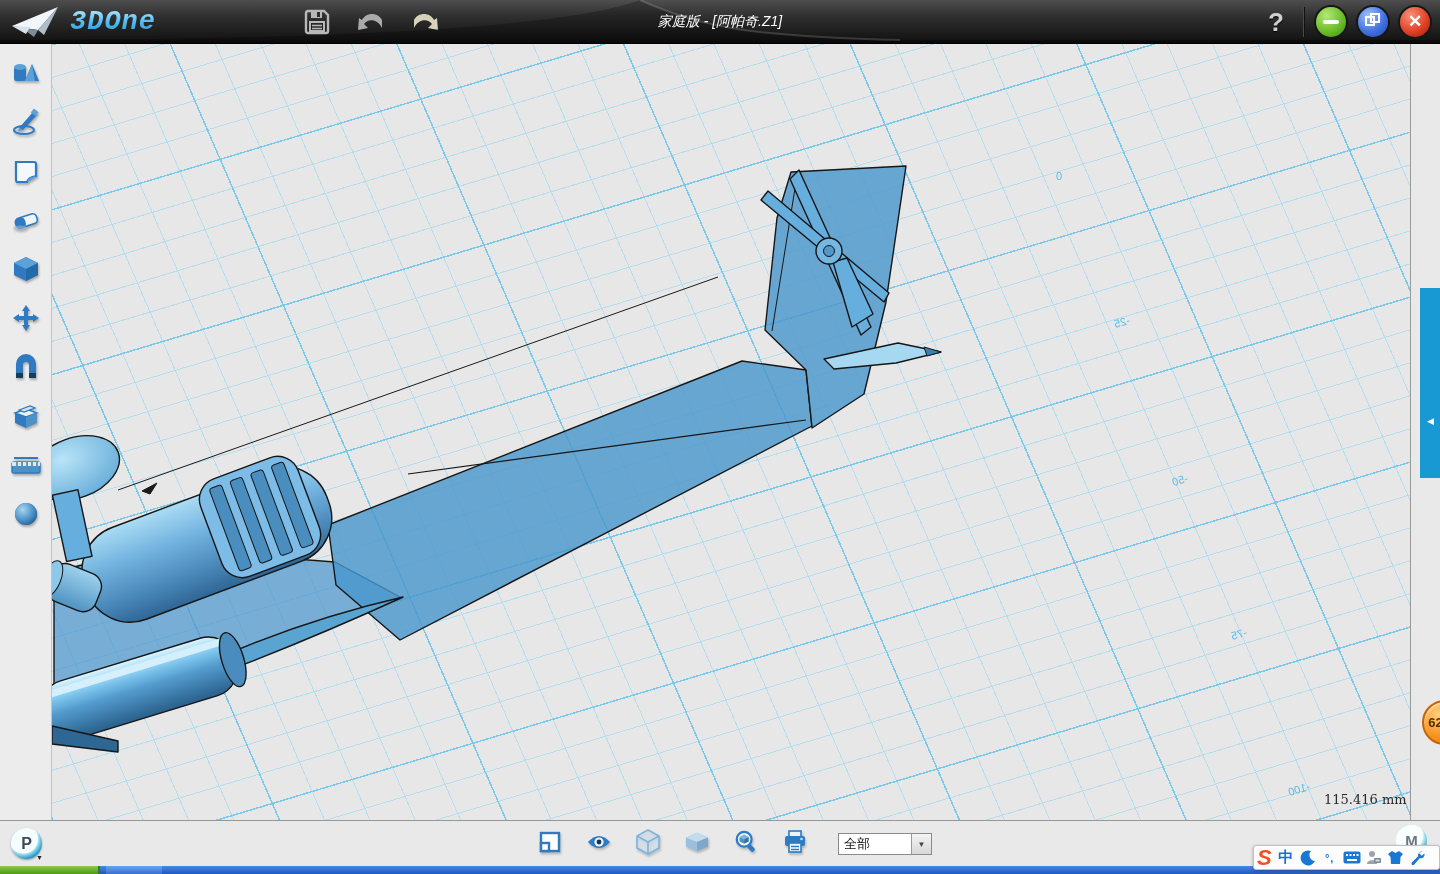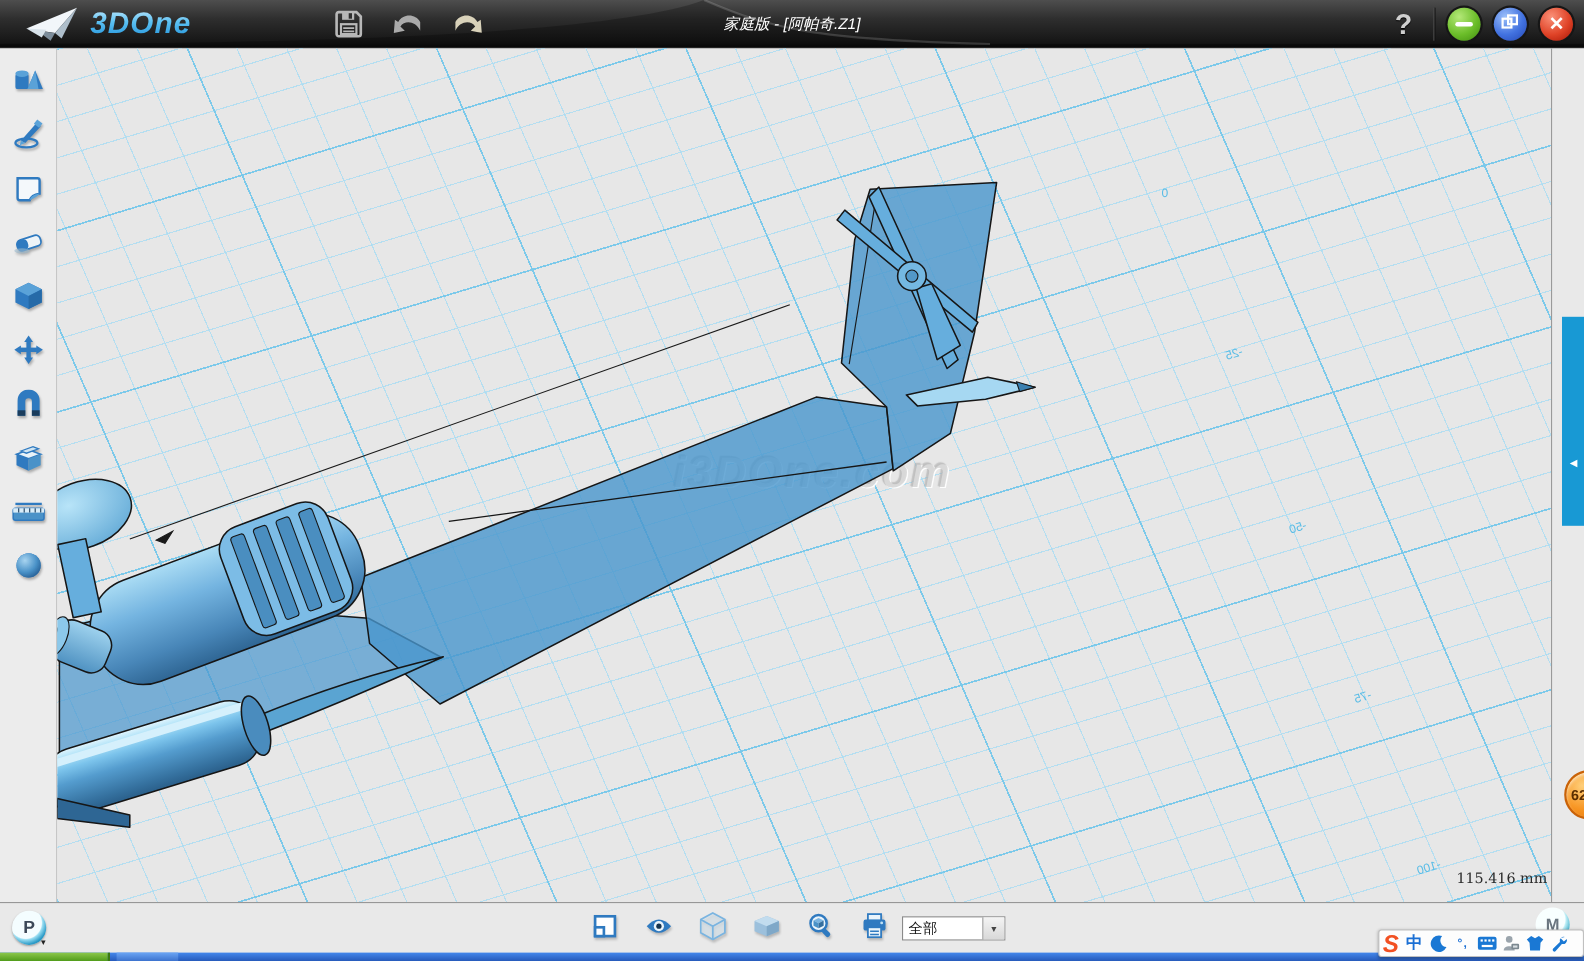--- a/index.html
+++ b/index.html
@@ -5,21 +5,21 @@
   * { margin:0; padding:0; box-sizing:border-box; }
   html,body { width:1440px; height:874px; overflow:hidden; background:#000; }
   body { font-family:"Liberation Sans", sans-serif; }
   .app { position:relative; width:1440px; height:874px; background:#e7e7e7; }
 
   
   .titlebar { position:absolute; left:0; top:0; width:1440px; height:44px;
     background:linear-gradient(#4e4e4e, #2e2e2e 40%, #151515 90%, #0a0a0a);
     border-bottom:1px solid #000; display:flex; align-items:center; }
   .tb-swoosh { position:absolute; left:0; top:0; width:1440px; height:44px; pointer-events:none; }
-  .logo-wrap { display:flex; align-items:center; gap:8px; padding-left:22px; width:250px; }
+  .logo-wrap { display:flex; align-items:center; gap:8px; padding-left:10px; width:250px;font-family:Liberation Mono, monospace; }
   .brand { font-style:italic; font-weight:bold; font-size:27px; letter-spacing:1px;
     background:linear-gradient(180deg,#cdeeff 0%, #5bc0f2 45%, #1d8fd8 100%);
     -webkit-background-clip:text; background-clip:text; color:transparent; }
   .tb-tools { display:flex; align-items:center; gap:20px; margin-left:50px; }
   .tb-btn { width:34px; height:34px; display:flex; align-items:center; justify-content:center; cursor:pointer; }
   .tb-title { position:absolute; left:0; right:0; top:0; height:44px; display:flex;
     align-items:center; justify-content:center; color:#fff; font-size:14px; pointer-events:none;font-style:italic; }
   .tb-right { position:absolute; right:10px; top:0; height:44px; display:flex; align-items:center; gap:12px; }
   .help-q { color:#cfcfcf; font-size:26px; font-weight:bold; width:30px; text-align:center;
     text-shadow:0 1px 1px #000; cursor:pointer; }
@@ -84,21 +84,21 @@
     display:flex; align-items:center; justify-content:center; font-weight:bold; font-size:16px;
     color:#3c4858; text-shadow:0 1px 0 #fff; cursor:pointer; box-shadow:0 1px 2px rgba(0,0,0,.35); }
   .pd-caret { position:absolute; left:36px; top:33px; font-size:7px; color:#222; cursor:pointer; }
   .m-badge { position:absolute; left:1396px; top:4px; width:31px; height:31px; border-radius:50%;
     background:radial-gradient(circle at 40% 35%, #f8ffff 0 52%, #bdeef6 56%, #49b2cc 74%, #2a8aa8 100%);
     display:flex; align-items:center; justify-content:center; font-weight:bold; font-size:15px;
     color:#6a7680; text-shadow:0 1px 0 #fff; cursor:pointer; }
   .bb-icons { position:absolute; left:538px; top:8px; display:flex; gap:25px; }
   .bb-icon { width:24px; height:26px; display:flex; align-items:center; justify-content:center;
     cursor:pointer; filter:drop-shadow(1px 2px 1px rgba(0,0,0,.22)); }
-  .bb-dd { position:absolute; left:820px; top:12px; width:94px; height:22px; background:#fff;
+  .bb-dd { position:absolute; left:838px; top:12px; width:94px; height:22px; background:#fff;
     border:1px solid #8a8a8a; display:flex; align-items:center; cursor:pointer; }
   .bb-dd .val { flex:1; font-size:13px; color:#111; padding-left:5px; }
   .bb-dd .arrow-btn { width:20px; height:20px; background:linear-gradient(#f4f4f4,#d8d8d8);
     border-left:1px solid #9a9a9a; display:flex; align-items:center; justify-content:center;
     font-size:8px; color:#444; }
 
   
   .ime-bar { position:absolute; left:1253px; top:845px; width:187px; height:25px; background:#fdfdfd;
     border:1px solid #c0c0c0; border-radius:3px; box-shadow:0 1px 3px rgba(0,0,0,.3);
     display:flex; align-items:center; padding:0 3px; gap:2px; z-index:5; }
@@ -263,21 +263,20 @@
             <stop offset="0" stop-color="#a8d4f0"></stop>
               <stop offset="0.6" stop-color="#4a92c8"></stop>
             <stop offset="1" stop-color="#225a90"></stop>
           </radialGradient>
         </defs>
       </svg>
     </div>
   </div>
 
   <div class="canvas">
-    <div class="watermark">i3DOne.com</div>
 
     <svg class="model-svg" viewBox="52 44 1358 776" preserveAspectRatio="none">
       <defs>
         <linearGradient id="cowGrad" x1="0" y1="0" x2="0" y2="1">
           <stop offset="0" stop-color="#aadcf4"></stop>
             <stop offset="0.35" stop-color="#74b4e0"></stop>
           <stop offset="0.75" stop-color="#4886b8"></stop>
             <stop offset="1" stop-color="#2f6694"></stop>
         </linearGradient>
         <linearGradient id="podGrad" x1="0" y1="0" x2="0" y2="1">

